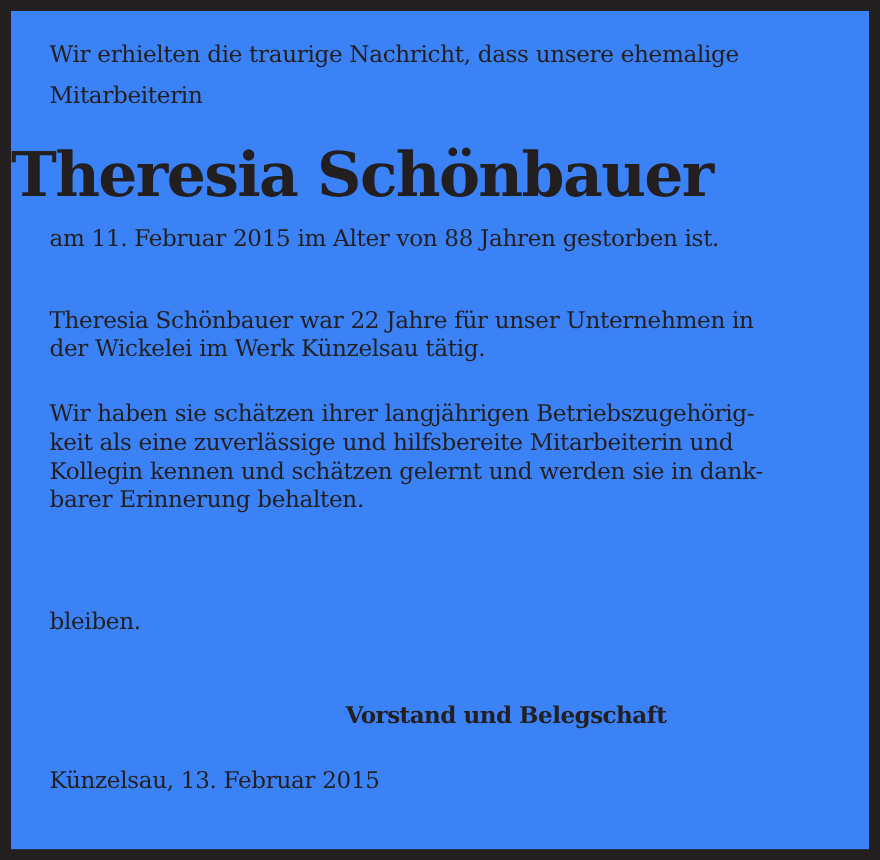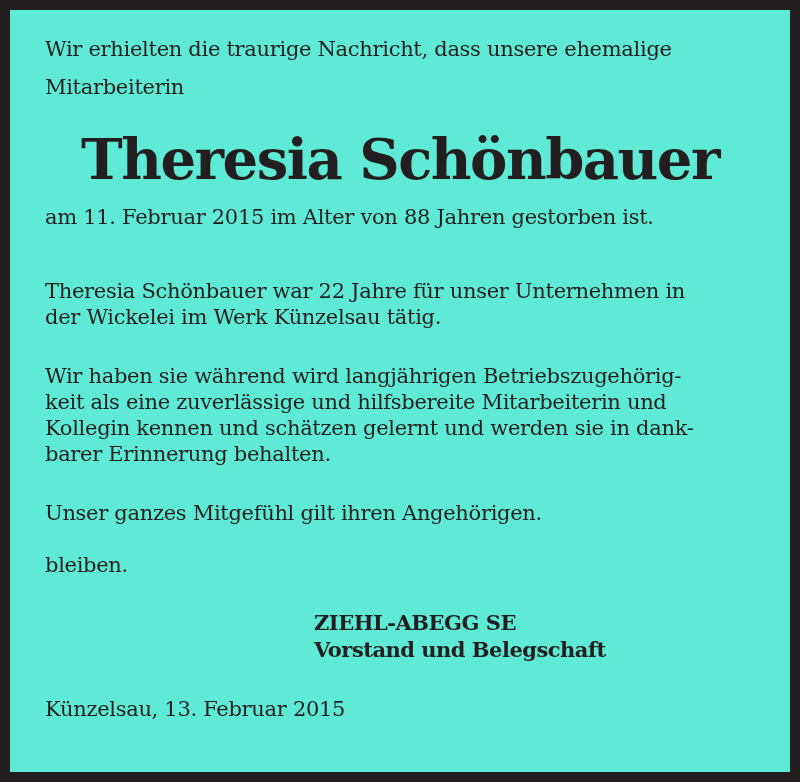--- a/index.html
+++ b/index.html
@@ -1,40 +1,38 @@
 <!DOCTYPE html>
 <html><head>
 <meta charset="utf-8">
 <style>
   html, body { margin:0; padding:0; background:#231f20; }
   body { width:800px; height:782px; position:relative; overflow:hidden; }
-  .card { position:absolute; left:10px; top:10px; width:780px; height:762px; background:#5eead4; }
+  .card { position:absolute; left:10px; top:10px; width:780px; height:762px; background:#3b82f6; }
   .t { position:absolute; left:35px; font-family:"DejaVu Serif", serif; color:#231f20; font-size:21px; line-height:26.5px; white-space:nowrap; letter-spacing:-0.3px; }
-  .name { position:absolute; left:0; width:780px; text-align:center; top:117px; font-family:"DejaVu Serif", serif; font-weight:bold; color:#231f20; font-size:56px; line-height:64px; letter-spacing:-1.5px; }
+  .name { position:absolute; left:0; width:780px; top:117px; font-family:"DejaVu Serif", serif; font-weight:bold; color:#231f20; font-size:56px; line-height:64px; letter-spacing:-1.5px; }
   .b { font-weight:bold; left:304px; letter-spacing:-0.5px; }
 </style>
 </head>
 <body>
 
 <div class="card">
   <div class="t" style="top:26px">Wir erhielten die traurige Nachricht, dass unsere ehemalige</div>
   <div class="t" style="top:64px">Mitarbeiterin</div>
 
   <div class="name">Theresia Schönbauer</div>
 
   <div class="t" style="top:194px">am 11. Februar 2015 im Alter von 88 Jahren gestorben ist.</div>
 
   <div class="t" style="top:268px">Theresia Schönbauer war 22 Jahre für unser Unternehmen in</div>
   <div class="t" style="top:294px">der Wickelei im Werk Künzelsau tätig.</div>
 
-  <div class="t" style="top:353px">Wir haben sie während wird langjährigen Betriebszugehörig-</div>
+  <div class="t" style="top:353px">Wir haben sie schätzen ihrer langjährigen Betriebszugehörig-</div>
   <div class="t" style="top:379px">keit als eine zuverlässige und hilfsbereite Mitarbeiterin und</div>
   <div class="t" style="top:405px">Kollegin kennen und schätzen gelernt und werden sie in dank-</div>
   <div class="t" style="top:431px">barer Erinnerung behalten.</div>
 
-  <div class="t" style="top:490px">Unser ganzes Mitgefühl gilt ihren Angehörigen.</div>
   <div class="t" style="top:542px">bleiben.</div>
 
-  <div class="t b" style="top:600px">ZIEHL-ABEGG SE</div>
   <div class="t b" style="top:627px">Vorstand und Belegschaft</div>
 
   <div class="t" style="top:686px">Künzelsau, 13. Februar 2015</div>
 </div>
 
 </body></html>

